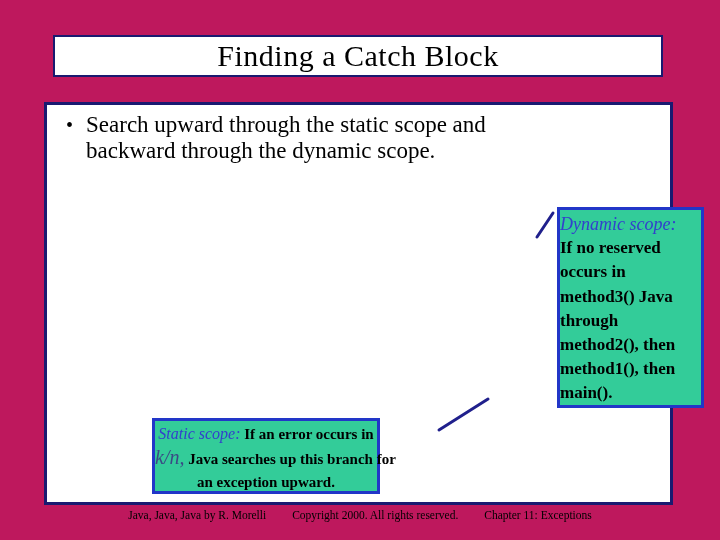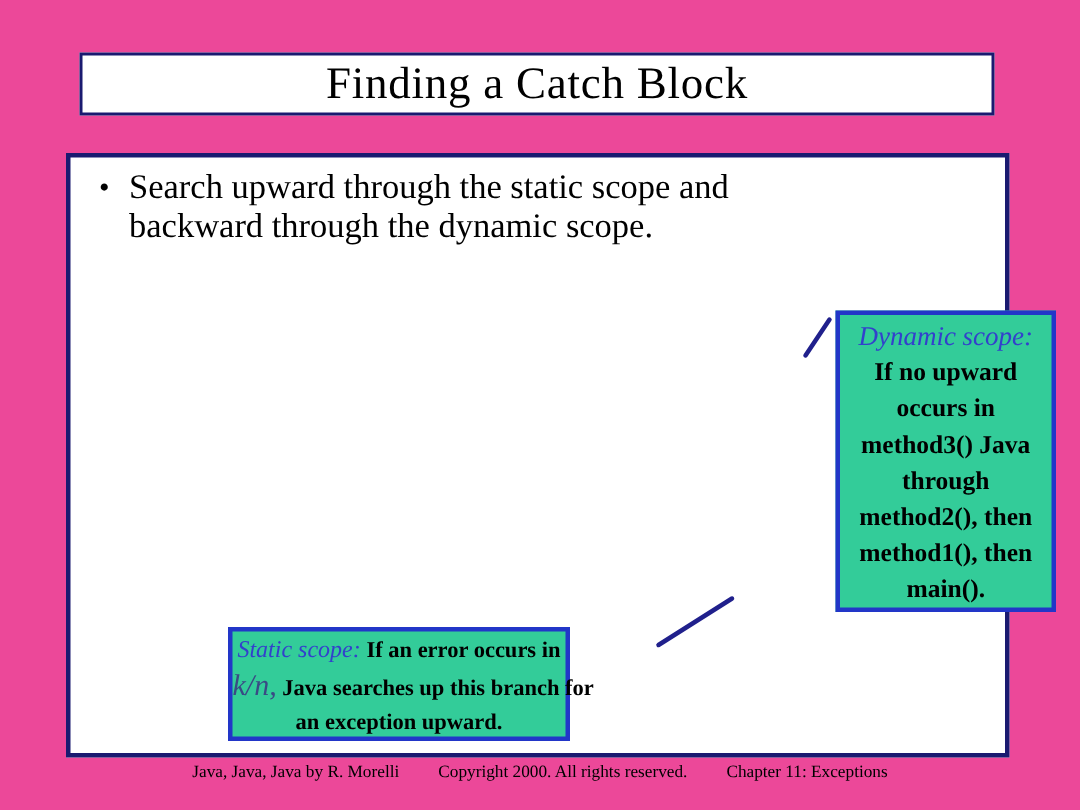--- a/index.html
+++ b/index.html
@@ -3,21 +3,21 @@
 <meta charset="utf-8">
 <style>
   html, body {
     margin: 0;
     padding: 0;
   }
   .stage {
     position: relative;
     width: 720px;
     height: 540px;
-    background: #ec4899;
+    background: #be185d;
     font-family: "Liberation Serif", "DejaVu Serif", serif;
     color: #000;
     overflow: hidden;
   }
 
   
   .title-box {
     position: absolute;
     left: 53px;
     top: 35px;
@@ -65,21 +65,20 @@
   
   .dynamic-box {
     position: absolute;
     left: 557px;
     top: 207px;
     width: 147px;
     height: 201px;
     box-sizing: border-box;
     background: #33CC99;
     border: 3px solid #2236C8;
-    text-align: center;
     font-size: 17px;
     font-weight: bold;
     line-height: 24.2px;
     padding-top: 2px;
     white-space: nowrap;
   }
   .scope-label {
     font-style: italic;
     font-weight: normal;
     color: #3340CC;
@@ -158,21 +157,21 @@
     </div>
   </div>
 
   <svg class="callouts" viewBox="0 0 720 540" xmlns="http://www.w3.org/2000/svg">
     <line x1="537" y1="237" x2="553" y2="213" stroke="#20208C" stroke-width="3" stroke-linecap="round"></line>
     <line x1="439" y1="430" x2="488" y2="399" stroke="#20208C" stroke-width="3" stroke-linecap="round"></line>
   </svg>
 
   <div class="dynamic-box">
     <div class="scope-label">Dynamic scope:</div>
-    <div>If no upward</div>
+    <div>If no reserved</div>
     <div>occurs in</div>
     <div>method3() Java</div>
     <div>through</div>
     <div>method2(), then</div>
     <div>method1(), then</div>
     <div>main().</div>
   </div>
 
   <div class="static-box">
     <div><span class="scope-label">Static scope:</span><span> If an error occurs in</span></div>

